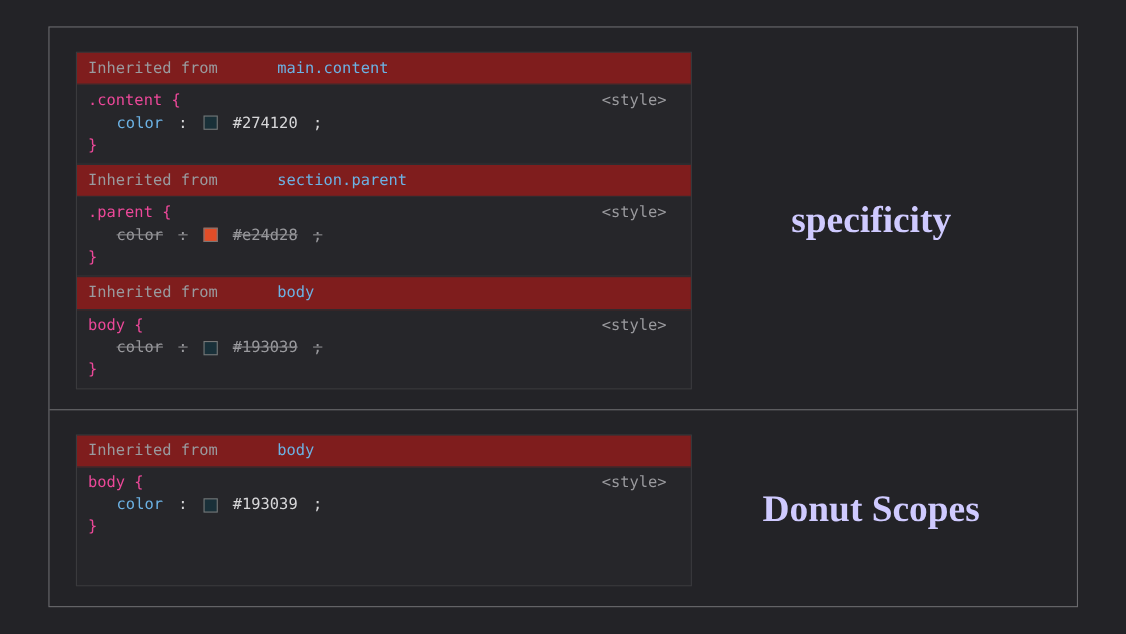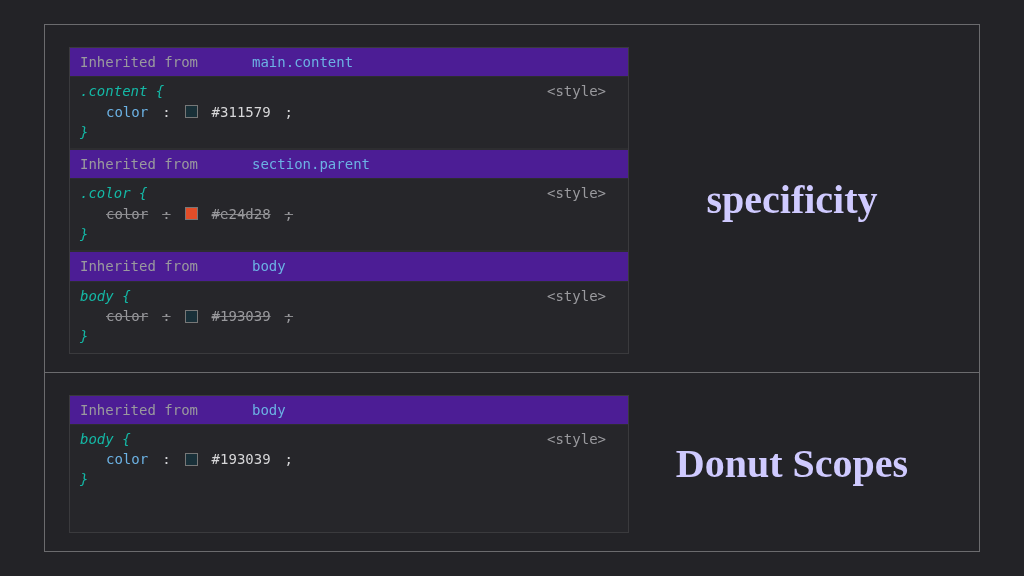--- a/index.html
+++ b/index.html
@@ -35,26 +35,26 @@
   }
   .caption {
     flex: 1;
     display: flex;
     flex-direction: column;
     align-items: center;
     justify-content: center;
     gap: 18px;
     color: #cfcaff;
     font-family: "Comic Sans MS", "Comic Sans", "Chalkboard SE", cursive;
-    font-size: 40px;
+    font-size: 34px;
     font-weight: 700;
     line-height: 1.1;
   }
   .inh-header {
-    background: #4c1d95;
+    background: #7f1d1d;
     color: #9a9a9e;
     padding: 4px 10px;
     border-top: 1px solid #2d2d30;
     border-bottom: 1px solid #2d2d30;
     display: flex;
     align-items: baseline;
     gap: 6px;
   }
   .inh-header:first-child { border-top: none; }
   .inh-sel {
@@ -68,21 +68,21 @@
     border-bottom: 1px solid #2d2d30;
   }
   .rule:last-child { border-bottom: none; }
   .origin {
     position: absolute;
     top: 4px;
     right: 22px;
     color: #9a9a9e;
     font-family: Menlo, Consolas, "DejaVu Sans Mono", monospace;
   }
-  .sel-line { color: #14b8a6; font-style: italic; }
+  .sel-line { color: #ec4899; }
   .decl {
     padding-left: 26px;
     display: flex;
     align-items: center;
     gap: 14px;
   }
   .decl.struck { text-decoration: line-through; text-decoration-color: #8a8a8d; }
   .prop { color: #6cb2e4; }
   .decl.struck .prop { color: #9a9a9e; }
   .swatch {
@@ -107,33 +107,33 @@
         <span>Inherited from</span>
         <span class="inh-sel">main.content</span>
       </div>
       <div class="rule">
         <span class="origin">&lt;style&gt;</span>
         <div class="sel-line">.content {</div>
         <div class="decl">
           <span class="prop">color</span>
             <span class="semi">:</span>
           <span class="swatch" style="background:#193038"></span>
-          <span class="val">#311579</span>
+          <span class="val">#274120</span>
             <span class="semi">;</span>
         </div>
         <div class="sel-line">}</div>
       </div>
 
       <div class="inh-header">
         <span>Inherited from</span>
         <span class="inh-sel">section.parent</span>
       </div>
       <div class="rule">
         <span class="origin">&lt;style&gt;</span>
-        <div class="sel-line">.color {</div>
+        <div class="sel-line">.parent {</div>
         <div class="decl struck">
           <span class="prop">color</span>
             <span class="semi">:</span>
           <span class="swatch" style="background:#e24d28"></span>
           <span class="val">#e24d28</span>
             <span class="semi">;</span>
         </div>
         <div class="sel-line">}</div>
       </div>
 

